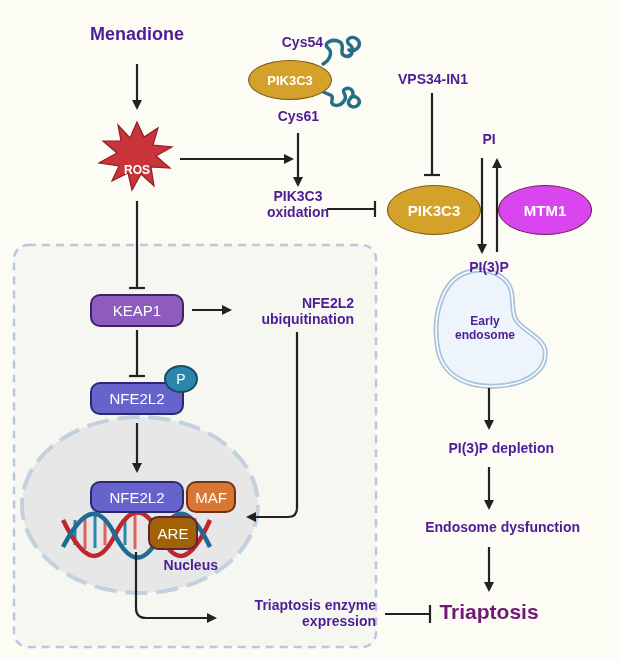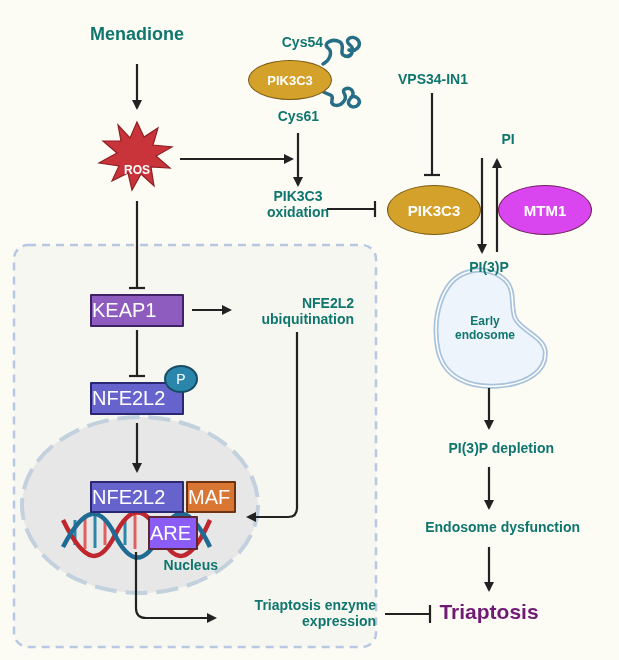--- a/index.html
+++ b/index.html
@@ -1,24 +1,24 @@
 <!DOCTYPE html>
 <html><head>
 <meta charset="utf-8">
 <style>
   html, body { margin:0; padding:0; }
   body { width:619px; height:660px; background:#fcfbf4; overflow:hidden; position:relative;
          font-family:"Liberation Sans", sans-serif; }
   svg { position:absolute; left:0; top:0; }
-  .lbl { position:absolute; font-weight:bold; color:#0f766e; text-align:center; white-space:nowrap; line-height:1.15; }
+  .lbl { position:absolute; font-weight:bold; color:#4c1d95; text-align:center; white-space:nowrap; line-height:1.15; }
   .f18 { font-size:18px; }
   .f15 { font-size:14px; }
   .f14 { font-size:14px;text-align:right; }
   .f12 { font-size:12px; }
-  .pill { position:absolute; color:#fff; font-size:20px; display:flex; align-items:center; justify-content:flex-start; border-radius:1px; box-sizing:border-box; }
+  .pill { position:absolute; color:#fff; font-size:15px; display:flex; align-items:center; justify-content:center; border-radius:10px; box-sizing:border-box; }
   .ell { position:absolute; color:#fff; font-weight:bold; display:flex; align-items:center; justify-content:center; border-radius:50%; box-sizing:border-box; }
 </style>
 </head>
 <body>
 
 <svg width="619" height="660" viewBox="0 0 619 660">
   <defs>
     <marker id="ah" markerWidth="10" markerHeight="10" refX="8" refY="5" orient="auto" markerUnits="userSpaceOnUse">
       <path d="M0,0 L10,5 L0,10 z" fill="#222"></path>
     </marker>
@@ -88,21 +88,21 @@
 <div class="lbl f14" style="left:269px;top:108px;width:50px;">Cys61</div>
 
 <div class="ell" style="left:114px;top:146px;width:46px;height:24px;font-size:12px;margin-top:12px;">
     <span>ROS</span>
   </div>
 
 <div class="lbl f15" style="left:256px;top:188px;width:84px;white-space:pre;font-weight:bold;">PIK3C3
 oxidation</div>
 
 <div class="lbl f15" style="left:390px;top:71px;width:86px;">VPS34-IN1</div>
-<div class="lbl f15" style="left:497px;top:131px;width:22px;">PI</div>
+<div class="lbl f15" style="left:478px;top:131px;width:22px;">PI</div>
 
 <div class="ell" style="left:387px;top:185px;width:94px;height:50px;background:#d4a22a;border:1.5px solid #7a5a12;font-size:15px;">
     <span>PIK3C3</span>
   </div>
 <div class="ell" style="left:498px;top:185px;width:94px;height:50px;background:#d946ef;border:1.5px solid #6e1f58;font-size:15px;">
     <span>MTM1</span>
   </div>
 
 <div class="lbl f15" style="left:462px;top:259px;width:54px;">PI(3)P</div>
 <div class="lbl f12" style="left:450px;top:315px;width:70px;white-space:pre;">Early
@@ -124,19 +124,19 @@
 <div class="ell" style="left:164px;top:365px;width:34px;height:28px;background:#2b86ab;border:2px solid #174e66;font-size:14px;font-weight:normal;">
     <span>P</span>
   </div>
 
 <div class="pill" style="left:90px;top:481px;width:94px;height:32px;background:#6664cc;border:2px solid #2a2870;">
     <span>NFE2L2</span>
   </div>
 <div class="pill" style="left:186px;top:481px;width:50px;height:32px;background:#d97634;border:2px solid #6e3412;">
     <span>MAF</span>
   </div>
-<div class="pill" style="left:148px;top:516px;width:50px;height:34px;background:#8b5cf6;border:2px solid #5e2634;">
+<div class="pill" style="left:148px;top:516px;width:50px;height:34px;background:#a16207;border:2px solid #5e2634;">
     <span>ARE</span>
   </div>
 
 <div class="lbl f14" style="left:148px;top:557px;width:70px;">Nucleus</div>
 <div class="lbl f14" style="left:218px;top:597px;width:158px;white-space:pre;">Triaptosis enzyme
 expression</div>
 
 </body></html>

